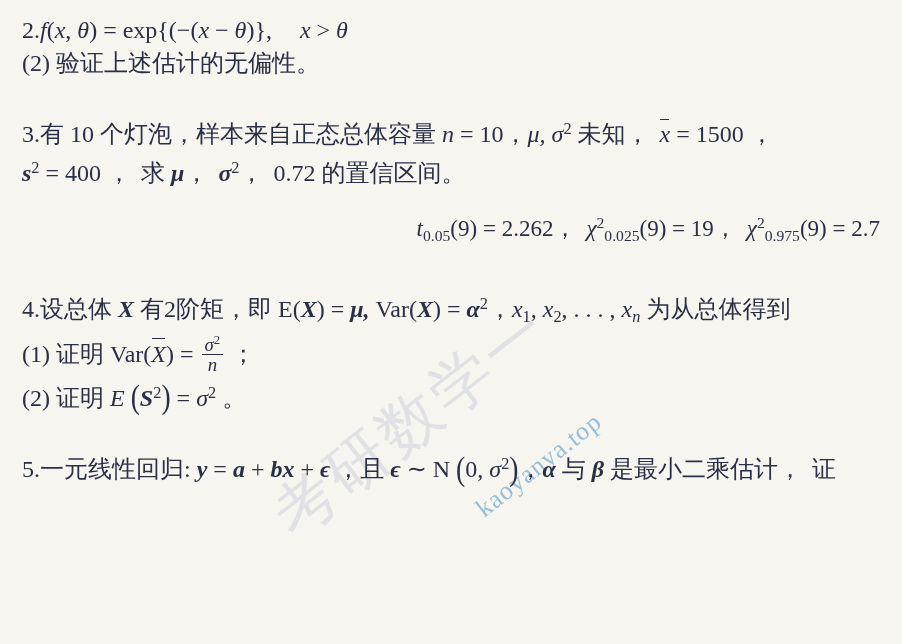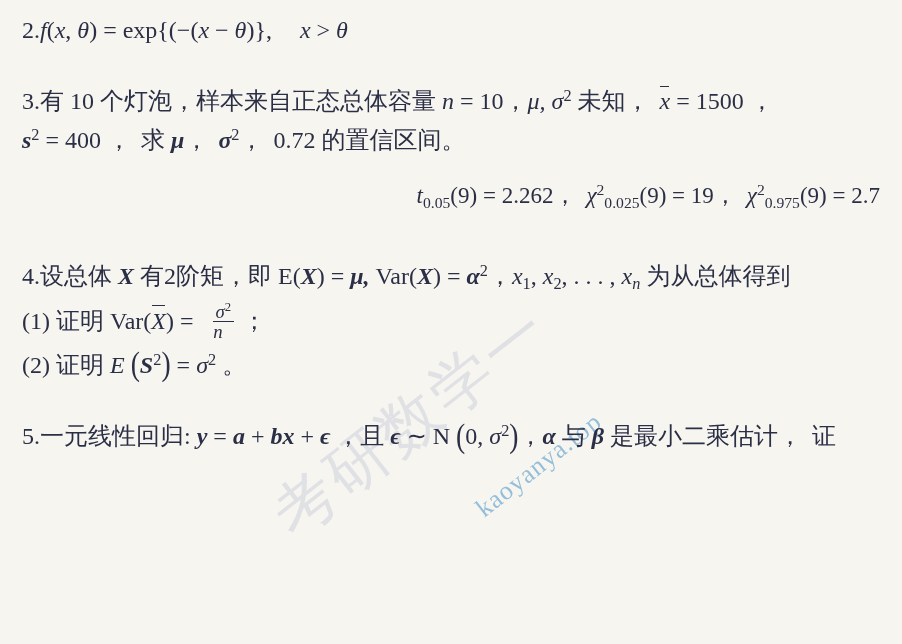--- a/index.html
+++ b/index.html
@@ -120,21 +120,20 @@
     vertical-align: -0.52em;
     text-align: center;
     font-size: 0.78em;
     line-height: 1.08;
     margin: 0 2px;
   }
   .frac .num {
     display: block;
     border-bottom: 1px solid #2b2f45;
     padding: 0 3px;
-    margin-left: 11px;
   }
   .frac .den {
     display: block;
     padding: 0 3px;
   }
   .ovl {
     position: relative;
     display: inline-block;
     padding-top: 1px;
   }
@@ -175,20 +174,23 @@
   </div>
 
   <div class="content">
 
     <div class="blk">
       <div class="line">
         <span class="mn">2.</span><span class="mi-l">f</span><span class="paren">(</span><span class="mi-l">x</span><span class="paren">,&nbsp;</span><span class="mi-l">θ</span><span class="paren">)</span>
         <span class="mo">=</span> <span class="rm">exp</span><span class="paren">{(</span><span class="mo">−</span><span class="paren">(</span><span class="mi-l">x</span> <span class="mo">−</span> <span class="mi-l">θ</span><span class="paren">)},</span>
         <span class="sp-w"></span><span class="mi-l">x</span> <span class="mo">&gt;</span> <span class="mi-l">θ</span>
       </div>
+      <div class="line">
+        <span>(2) 验证上述估计的无偏性。</span>
+      </div>
     </div>
 
     <div class="gap"></div>
 
     <div class="blk">
       <div class="line">
         <span class="mn">3.</span>有 <span class="mn">10</span> 个灯泡，样本来自正态总体容量 <span class="mi-l">n</span> <span class="mo">=</span> <span class="mn">10</span>，<span class="mi-l">μ, σ</span><sup>2</sup> 未知，<span class="sp"></span><span class="ovl"><span class="mi-l">x</span></span> <span class="mo">=</span> <span class="mn">1500</span> ，
       </div>
       <div class="line">
         <span class="mi">s</span><sup>2</sup> <span class="mo">=</span> <span class="mn">400</span> ，<span class="sp"></span>求 <span class="mi">μ</span>，<span class="sp"></span><span class="mi">σ</span><sup>2</sup>，<span class="sp"></span><span class="mn">0.72</span> 的置信区间。

